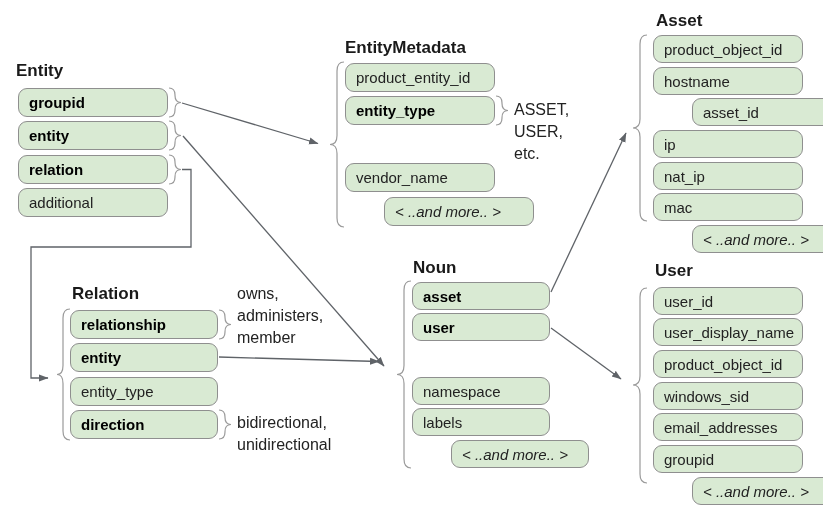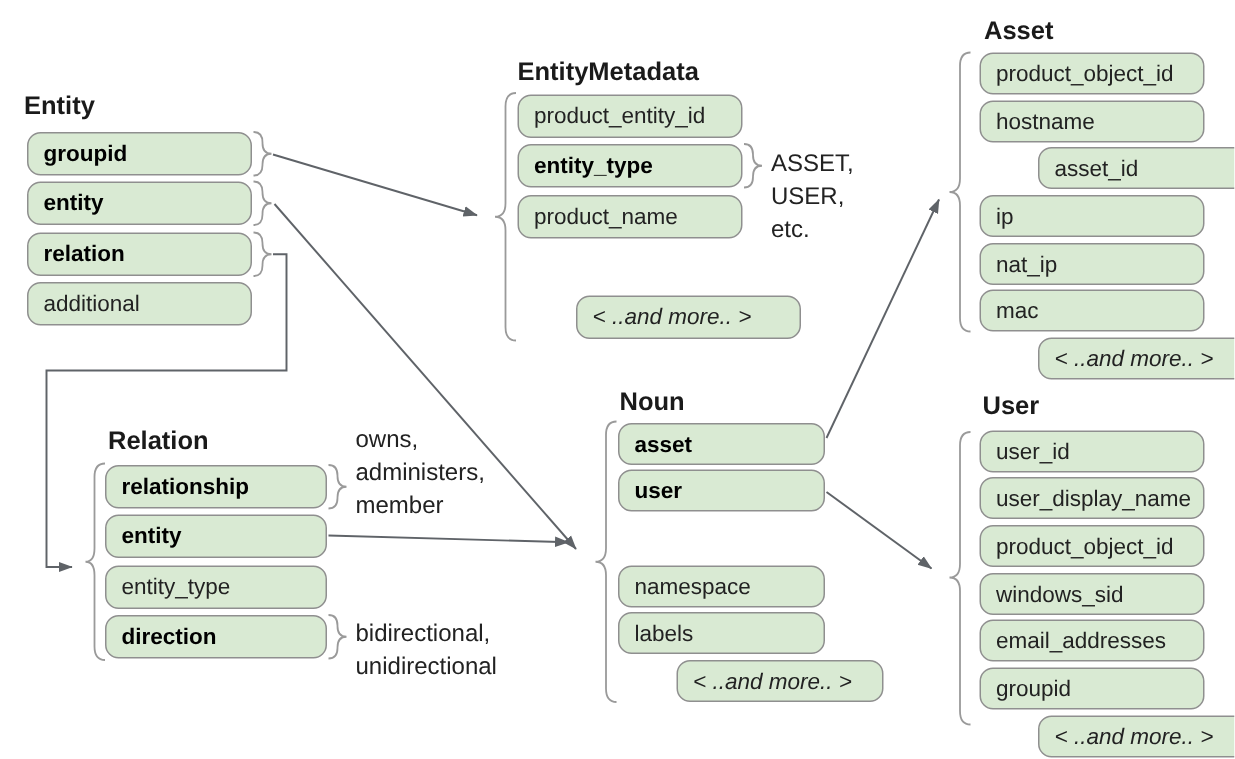--- a/index.html
+++ b/index.html
@@ -80,21 +80,21 @@
 
   <div class="table-title" style="left:16px;top:61px">Entity</div>
   <div class="field bold" style="left:18px;top:88px;width:150px">groupid</div>
   <div class="field bold" style="left:18px;top:121px;width:150px">entity</div>
   <div class="field bold" style="left:18px;top:155px;width:150px">relation</div>
   <div class="field" style="left:18px;top:188px;width:150px">additional</div>
 
   <div class="table-title" style="left:345px;top:38px">EntityMetadata</div>
   <div class="field" style="left:345px;top:63px;width:150px">product_entity_id</div>
   <div class="field bold" style="left:345px;top:96px;width:150px">entity_type</div>
-  <div class="field" style="left:345px;top:130px;width:150px">product_name</div>
+  <div class="field" style="left:345px;top:163px;width:150px">vendor_name</div>
   <div class="field more" style="left:345px;top:197px;width:150px">&lt; ..and more.. &gt;</div>
 
   <div class="table-title" style="left:656px;top:11px">Asset</div>
   <div class="field h28" style="left:653px;top:35px;width:150px">product_object_id</div>
   <div class="field h28" style="left:653px;top:67px;width:150px">hostname</div>
   <div class="field h28" style="left:692px;top:98px;width:150px">asset_id</div>
   <div class="field h28" style="left:653px;top:130px;width:150px">ip</div>
   <div class="field h28" style="left:653px;top:162px;width:150px">nat_ip</div>
   <div class="field h28" style="left:653px;top:193px;width:150px">mac</div>
   <div class="field h28 more" style="left:653px;top:225px;width:150px">&lt; ..and more.. &gt;</div>

